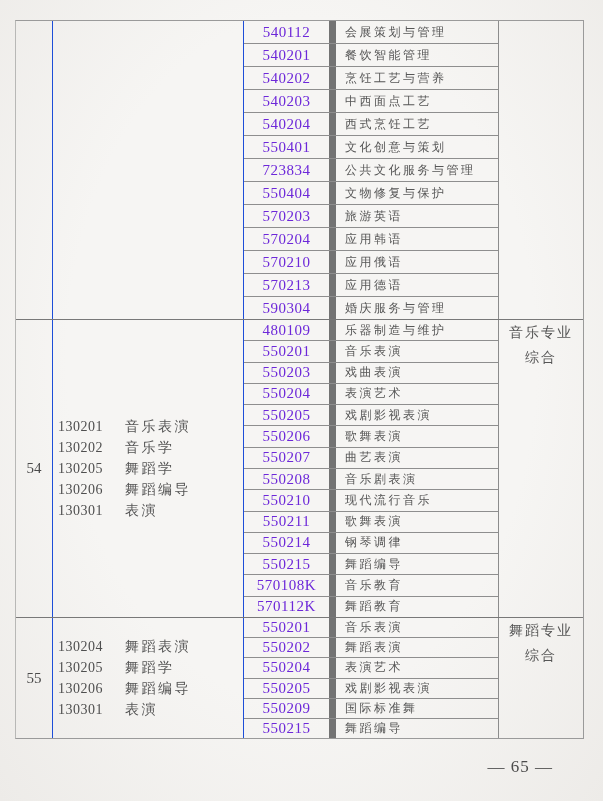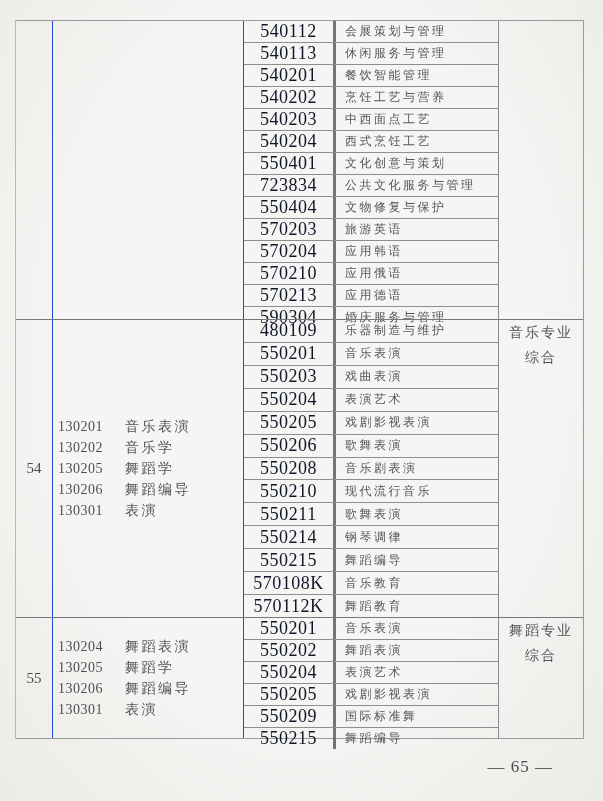--- a/index.html
+++ b/index.html
@@ -35,23 +35,23 @@
     white-space:nowrap;
   }
   .major-code{width:56px;letter-spacing:0.5px;}
   .major-name{letter-spacing:2.5px;color:#565656;padding-left:11px;}
   .col-programs{
     flex:1;display:flex;flex-direction:column;border-right:1px solid #8c8c8c;
   }
   .prow{flex:1;display:flex;box-sizing:border-box;}
   .prow + .prow{border-top:1px solid #8e8e8e;}
   .pcode{
-    width:92px;box-sizing:border-box;border-right:3px solid #737373;
+    width:92px;box-sizing:border-box;border-right:7px solid #737373;
     display:flex;align-items:center;justify-content:center;
-    font-size:18px;color:#0f172a;letter-spacing:0.5px;
+    font-size:15px;color:#6d28d9;letter-spacing:0.5px;
   }
   .pname{
     flex:1;display:flex;align-items:center;
     padding-left:9px;font-size:12px;letter-spacing:2.5px;color:#565656;
     white-space:nowrap;overflow:hidden;
   }
   .col-category{
     width:84px;border-right:none;
     display:flex;align-items:flex-start;justify-content:center;text-align:center;
   }
@@ -69,24 +69,20 @@
 <div class="doc-table">
     <div class="section">
       <div class="col col-rowno"></div>
       <div class="col col-majors"></div>
       <div class="col-programs">
         <div class="prow">
           <div class="pcode">540112</div>
           <div class="pname">会展策划与管理</div>
         </div>
         <div class="prow">
-          <div class="pcode">540113</div>
-          <div class="pname">休闲服务与管理</div>
-        </div>
-        <div class="prow">
           <div class="pcode">540201</div>
           <div class="pname">餐饮智能管理</div>
         </div>
         <div class="prow">
           <div class="pcode">540202</div>
           <div class="pname">烹饪工艺与营养</div>
         </div>
         <div class="prow">
           <div class="pcode">540203</div>
           <div class="pname">中西面点工艺</div>
@@ -173,20 +169,24 @@
           <div class="pcode">550204</div>
           <div class="pname">表演艺术</div>
         </div>
         <div class="prow">
           <div class="pcode">550205</div>
           <div class="pname">戏剧影视表演</div>
         </div>
         <div class="prow">
           <div class="pcode">550206</div>
           <div class="pname">歌舞表演</div>
+        </div>
+        <div class="prow">
+          <div class="pcode">550207</div>
+          <div class="pname">曲艺表演</div>
         </div>
         <div class="prow">
           <div class="pcode">550208</div>
           <div class="pname">音乐剧表演</div>
         </div>
         <div class="prow">
           <div class="pcode">550210</div>
           <div class="pname">现代流行音乐</div>
         </div>
         <div class="prow">

